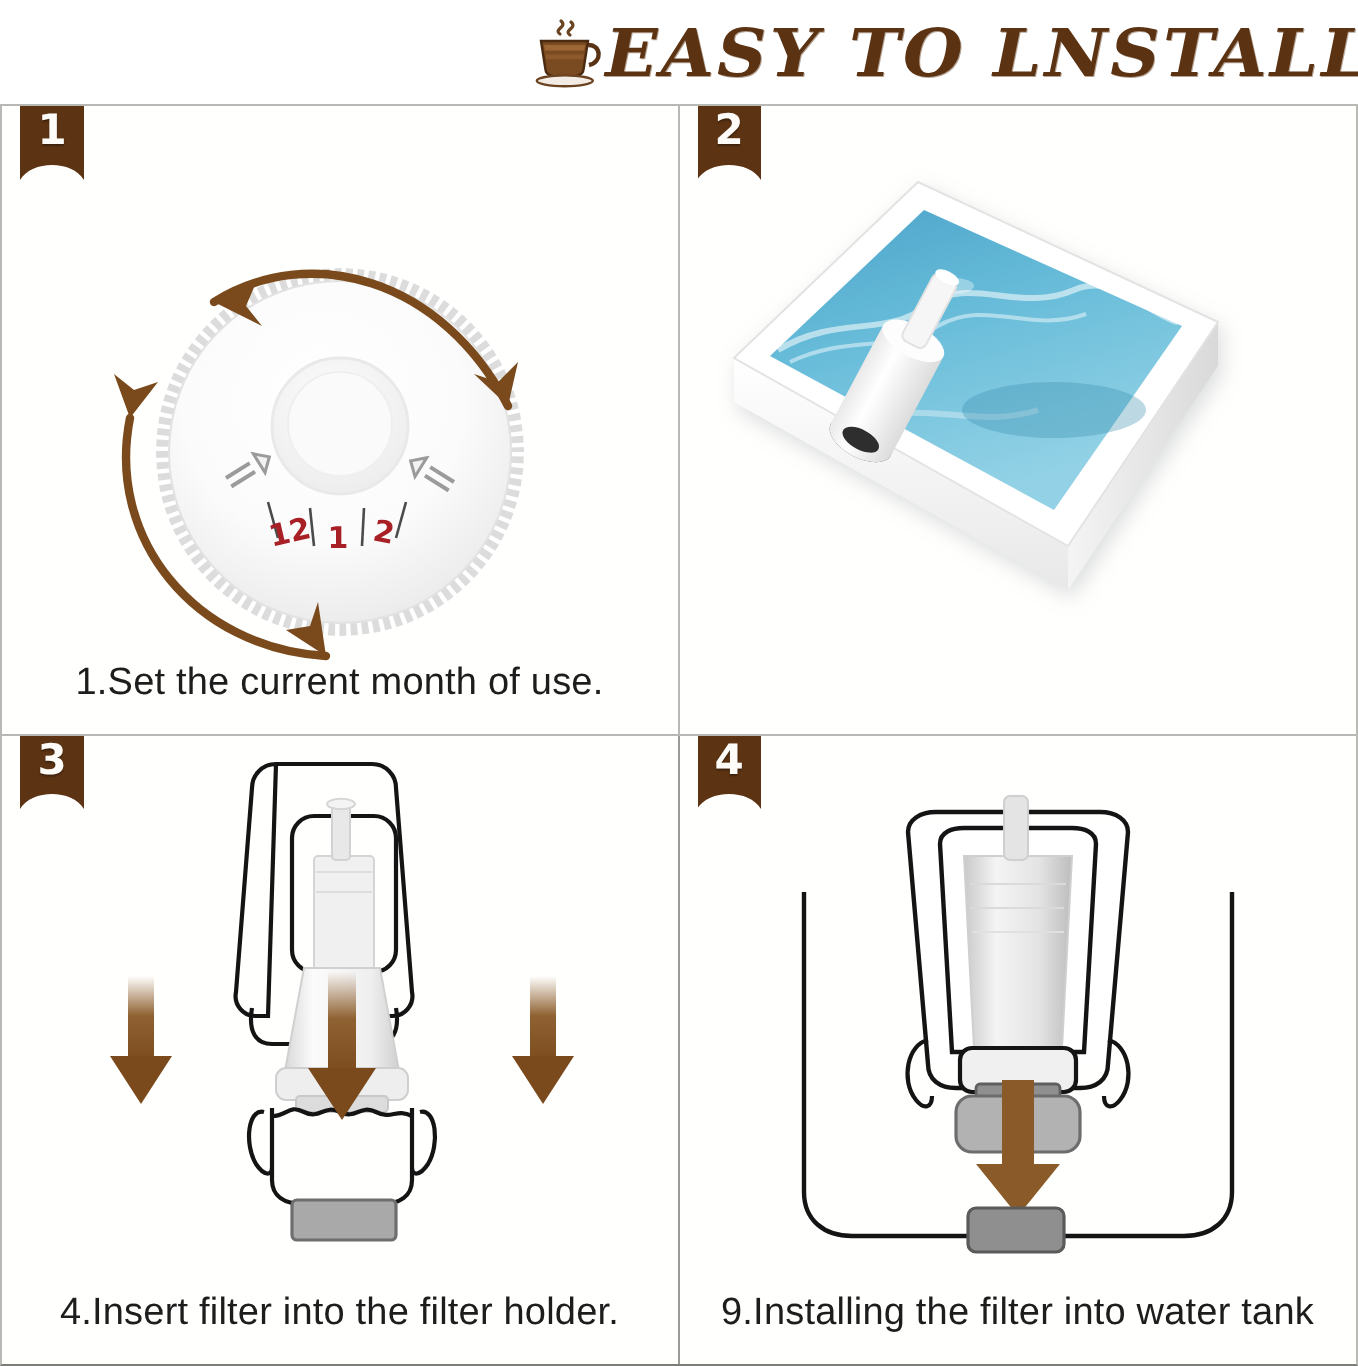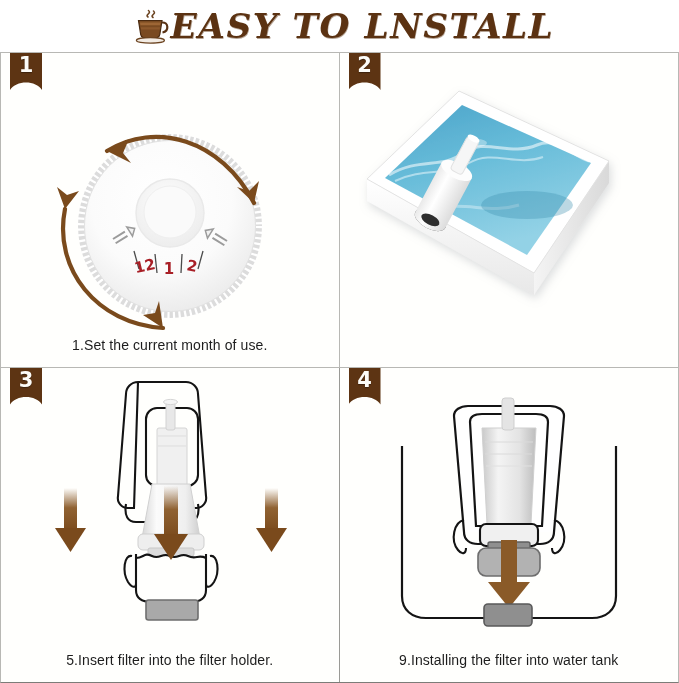--- a/index.html
+++ b/index.html
@@ -7,21 +7,21 @@
     width:679px;height:683px;
     background:#ffffff;
     font-family:"Liberation Sans", sans-serif;
     overflow:hidden;
     position:relative;
   }
 
   
   .header{
     position:absolute;left:0;top:0;width:679px;height:52px;
-    display:flex;align-items:center;justify-content:center;
+    display:flex;align-items:center;justify-content:flex-end;
     gap:6px;
   }
   .cup-icon{
     width:40px;height:40px;position:relative;display:block;
     margin-top:2px;
   }
   .title-text{
     font-family:"DejaVu Serif", serif;
     font-style:italic;
     font-weight:700;
@@ -71,21 +71,21 @@
     font-family:"DejaVu Sans", sans-serif;
     font-weight:700;font-size:21px;color:#fdfcf8;
     text-shadow:0 1px 1px rgba(0,0,0,.35);
   }
 
   
   .caption{
     position:absolute;left:0;bottom:14px;width:100%;
     text-align:center;
     font-family:"Liberation Sans", sans-serif;
-    font-size:14px;color:#1d1d1d;
+    font-size:19px;color:#1d1d1d;
     letter-spacing:.1px;
   }
 
   
   .dial-wrap{position:absolute;left:50%;top:46px;transform:translateX(-50%);
     width:250px;height:250px;}
 
   
   .box-wrap{position:absolute;left:50%;top:30px;transform:translateX(-50%);
     width:300px;height:240px;}
@@ -324,21 +324,21 @@
             <path d="M114 158 L148 158 L131 184 Z" fill="#7a4a1c"></path>
           </g>
           <g>
             <rect x="225" y="112" width="13" height="44" fill="url(#arrD)"></rect>
             <path d="M216 152 L247 152 L231.5 176 Z" fill="#7a4a1c"></path>
           </g>
         </g>
       </svg>
     </div>
 
-    <div class="caption">5.Insert filter into the filter holder.</div>
+    <div class="caption">4.Insert filter into the filter holder.</div>
   </div>
 
   <div class="cell c4">
 
     <div class="badge">
       <span>4</span>
     </div>
 
     <div class="fig-wrap4">
       <svg viewBox="0 0 250 245" width="250" height="245">

